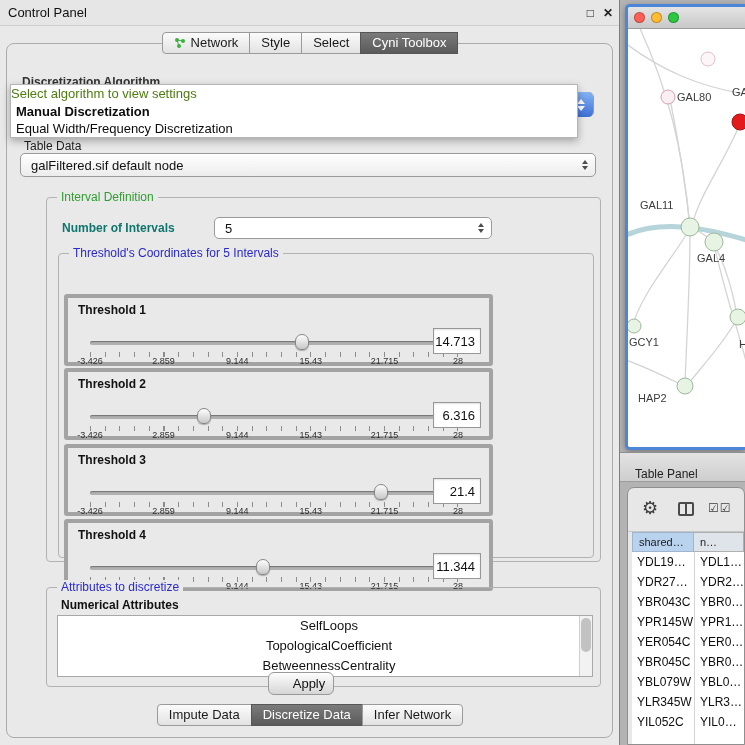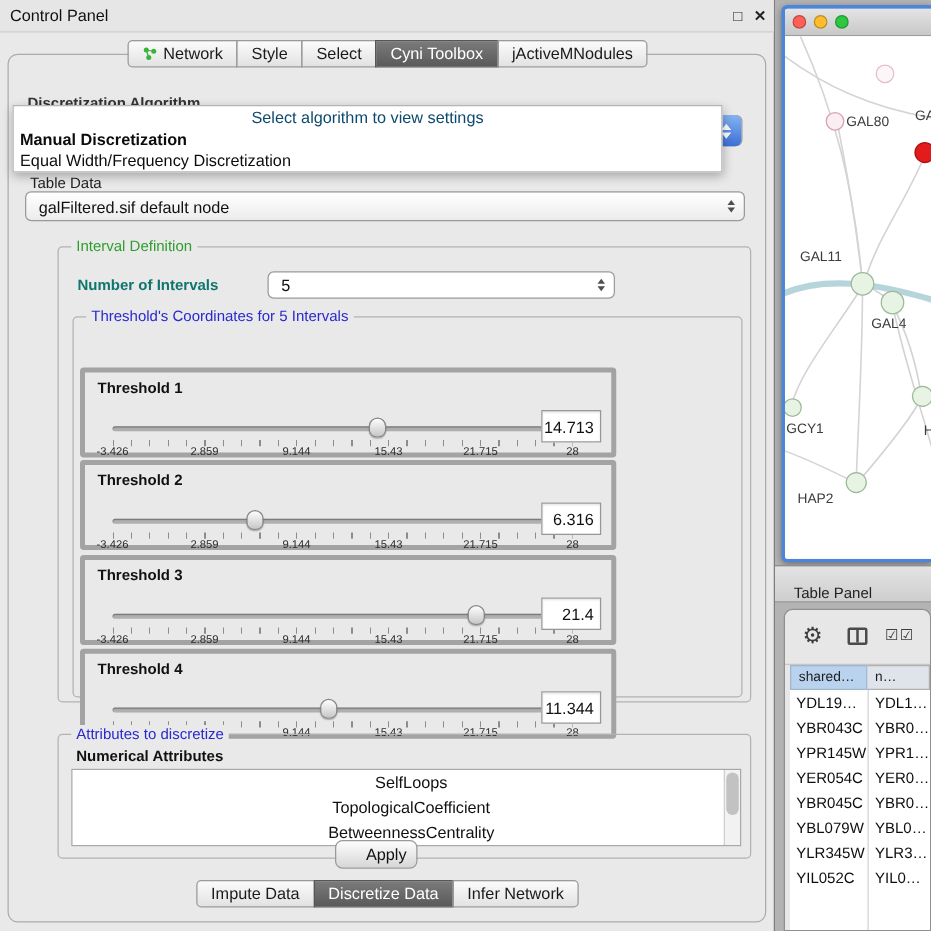--- a/index.html
+++ b/index.html
@@ -42,21 +42,21 @@
   .arr-dn-w{width:0;height:0;border-left:4px solid transparent;border-right:4px solid transparent;
     border-top:5px solid #fff;}
   .stepper{position:absolute;right:7px;display:flex;flex-direction:column;align-items:center;gap:2px;}
   .arr-up{width:0;height:0;border-left:3.5px solid transparent;border-right:3.5px solid transparent;
     border-bottom:4px solid #4e4e4e;}
   .arr-dn{width:0;height:0;border-left:3.5px solid transparent;border-right:3.5px solid transparent;
     border-top:4px solid #4e4e4e;}
 
   #algo-overlay{position:absolute;left:10px;top:84px;width:568px;height:54px;background:#fff;
     border:1px solid #b5b5b5;box-shadow:0 3px 8px rgba(0,0,0,0.3);z-index:10;font-size:13px;}
-  .dd-prompt{height:18px;line-height:17px;text-align:center;color:#0c4a6e;}
+  .dd-prompt{height:18px;line-height:17px;text-align:left;color:#4d7c0f;}
   .dd-option{height:17px;line-height:17px;padding-left:5px;color:#0c0c0c;cursor:default;}
   .dd-option.bold{font-weight:bold;}
 
   
   .td-label{position:absolute;left:24px;top:139px;font-size:12px;color:#222;}
   #tabledata-combo{position:absolute;left:20px;top:153px;width:576px;height:24px;padding-left:10px;}
 
   
   .group{position:absolute;border:1px solid #b2b2b2;border-radius:4px;}
   .legend{position:absolute;top:-8px;left:10px;background:#e9e9e9;padding:0 4px;font-size:12px;white-space:nowrap;}
@@ -164,23 +164,20 @@
       <span>Network</span>
     </div>
     <div class="tab">
       <span>Style</span>
     </div>
     <div class="tab">
       <span>Select</span>
     </div>
     <div class="tab selected">
       <span>Cyni Toolbox</span>
-    </div>
-    <div class="tab last">
-      <span>jActiveMNodules</span>
     </div>
   </div>
 
   <div class="algo-label">Discretization Algorithm</div>
 
   <div class="combo" id="algo-combo">
     <span class="blue-cap">
       <span class="arr-up-w"></span>
         <span class="arr-dn-w"></span>
     </span>
@@ -375,20 +372,24 @@
       <div class="hcell c1">shared…</div>
       <div class="hcell c2">n…</div>
     </div>
     <div class="tw-rows">
       <div class="coldiv"></div>
       <div class="trow">
         <span class="tcell1">YDL19…</span>
         <span class="tcell2">YDL1…</span>
       </div>
       <div class="trow">
+        <span class="tcell1">YDR27…</span>
+        <span class="tcell2">YDR2…</span>
+      </div>
+      <div class="trow">
         <span class="tcell1">YBR043C</span>
         <span class="tcell2">YBR0…</span>
       </div>
       <div class="trow">
         <span class="tcell1">YPR145W</span>
         <span class="tcell2">YPR1…</span>
       </div>
       <div class="trow">
         <span class="tcell1">YER054C</span>
         <span class="tcell2">YER0…</span>

